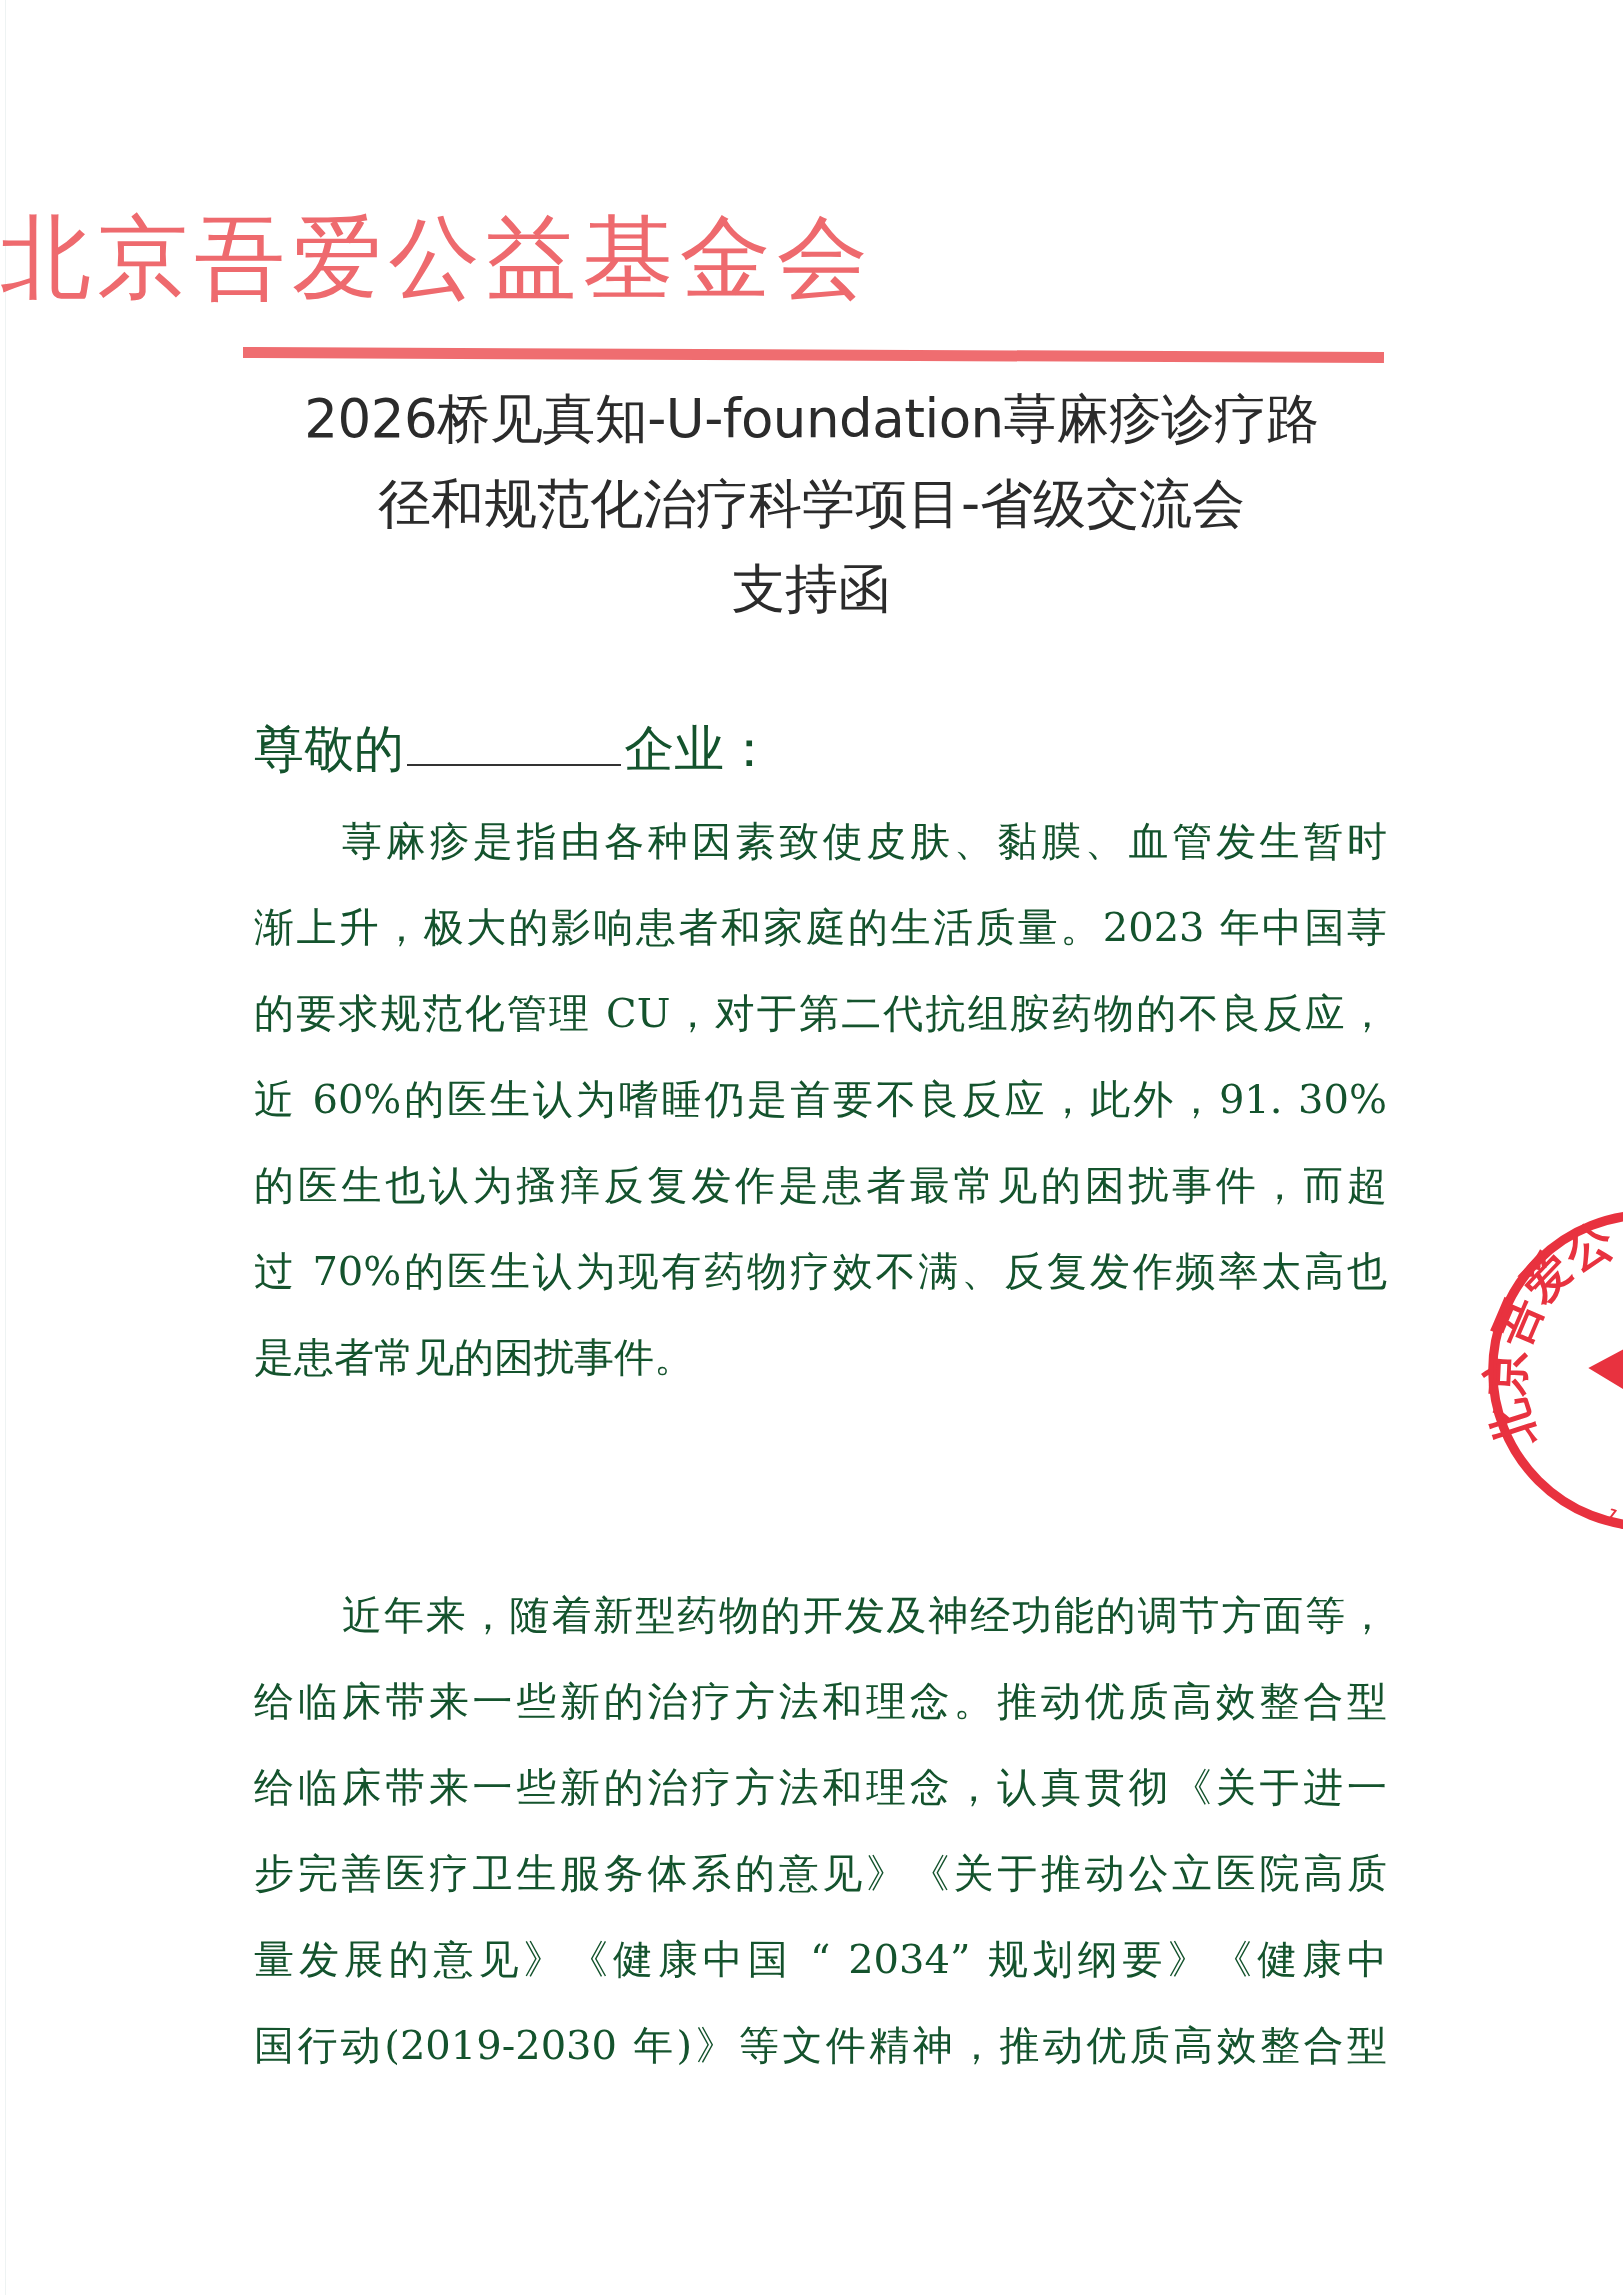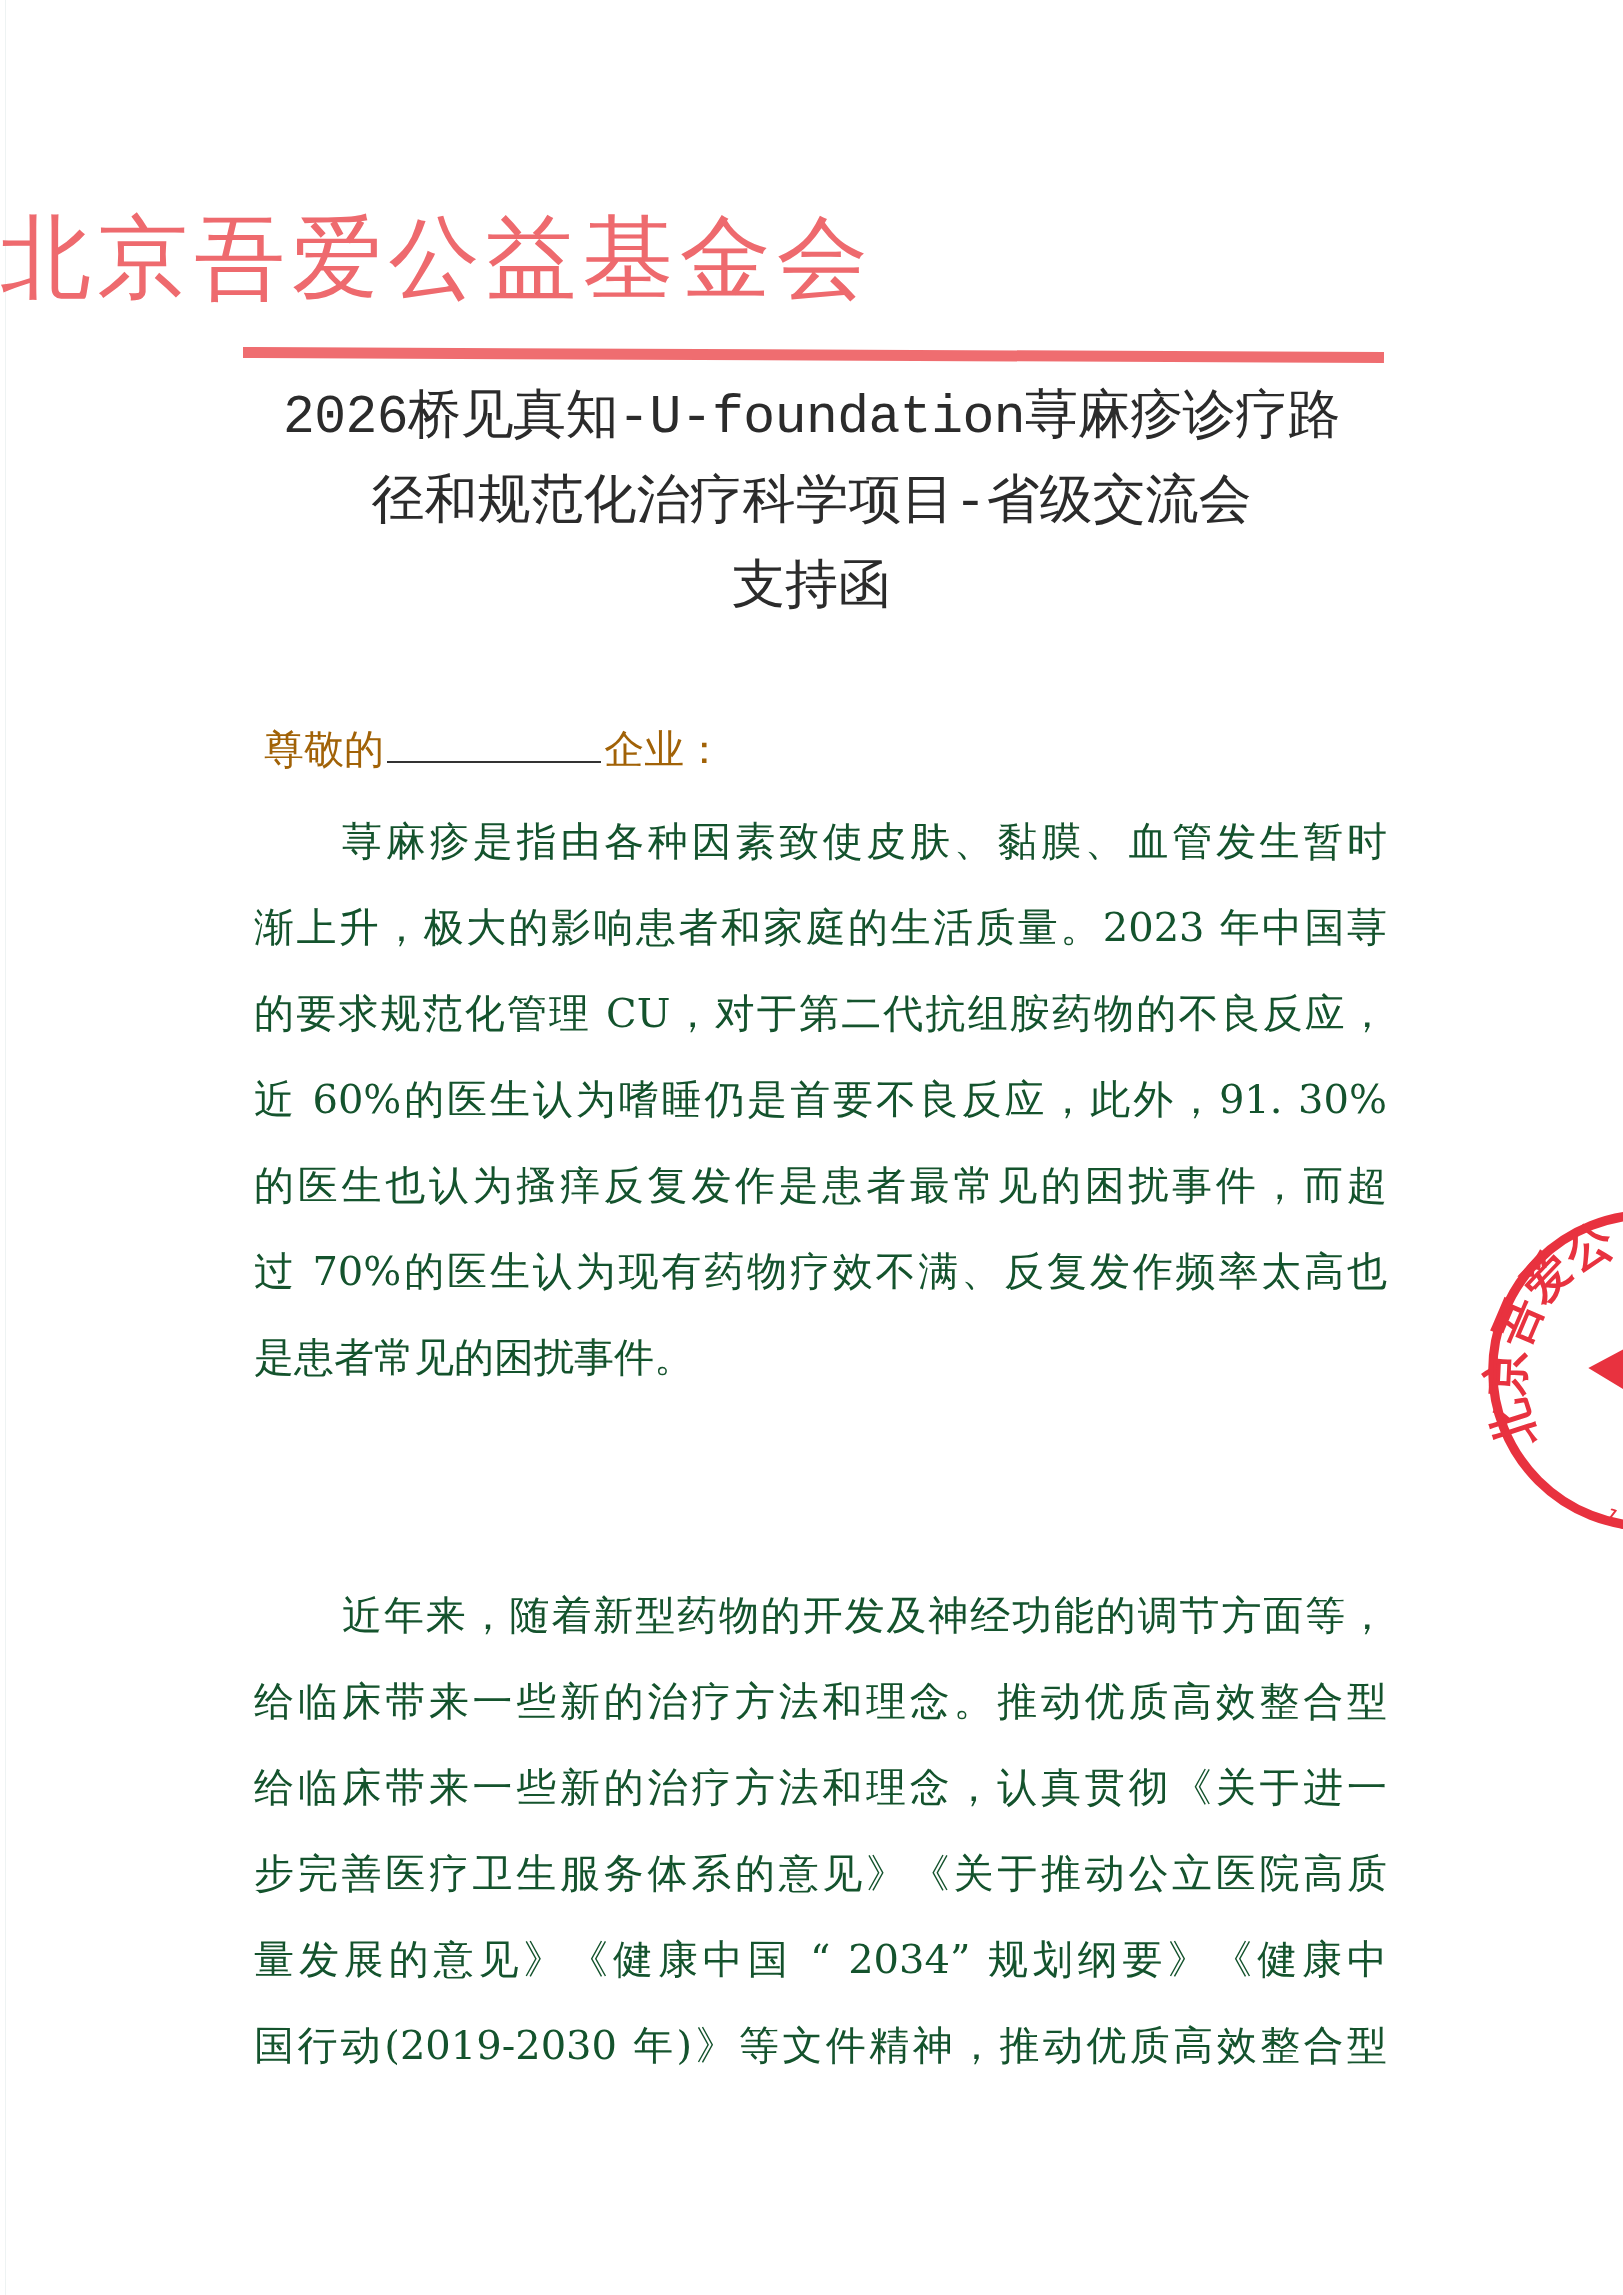--- a/index.html
+++ b/index.html
@@ -53,42 +53,41 @@
     .doc-title {
       position: absolute;
       left: 0; width: 1623px;
       top: 376px;
       text-align: center;
       font-family: "DejaVu Sans", "Liberation Sans", sans-serif;
       font-size: 53px;
       line-height: 85px;
       color: #2b2b2b;
     }
-    .doc-title .line { display: block; white-space: nowrap; font-family: Liberation Mono, monospace; }
+    .doc-title .line { display: block; white-space: nowrap; }
     .doc-title .line1 { letter-spacing: -0.5px; }
     .doc-title .line2 { letter-spacing: 0px; }
     
     .body-text {
       position: absolute;
       left: 254px;
       width: 1133px;
       font-family: "DejaVu Serif", "Liberation Serif", serif;
       font-size: 40px;
       color: #14532d;
     }
     .salutation {
       position: absolute;
       left: 254px;
       top: 721px;
       font-family: "DejaVu Serif", "Liberation Serif", serif;
-      font-size: 40px;
+      font-size: 50px;
       line-height: 56px;
-      color: #a16207;
+      color: #14532d;
       white-space: nowrap;
-      margin-left: 10px;
     }
     .salutation .blank {
       display: inline-block;
       width: 214px;
       height: 36px;
       border-bottom: 2.6px solid #333333;
       vertical-align: baseline;
       margin: 0 3.1px;
     }
     .para-line {

